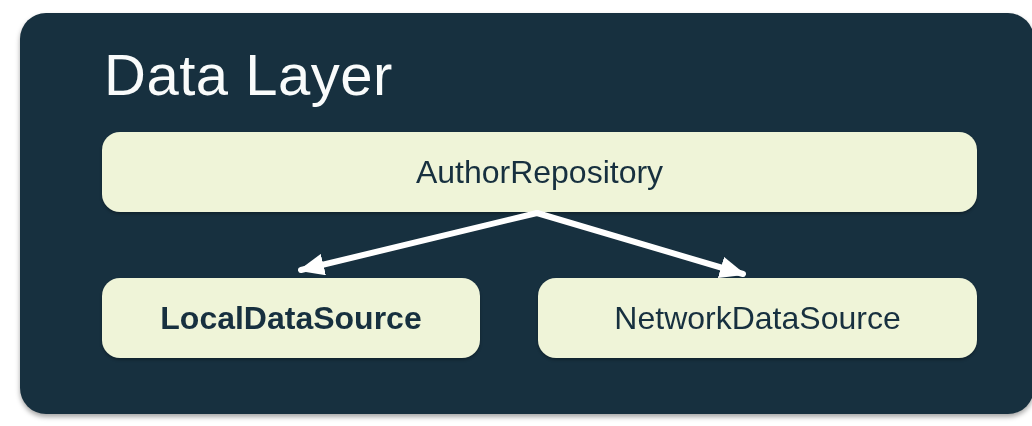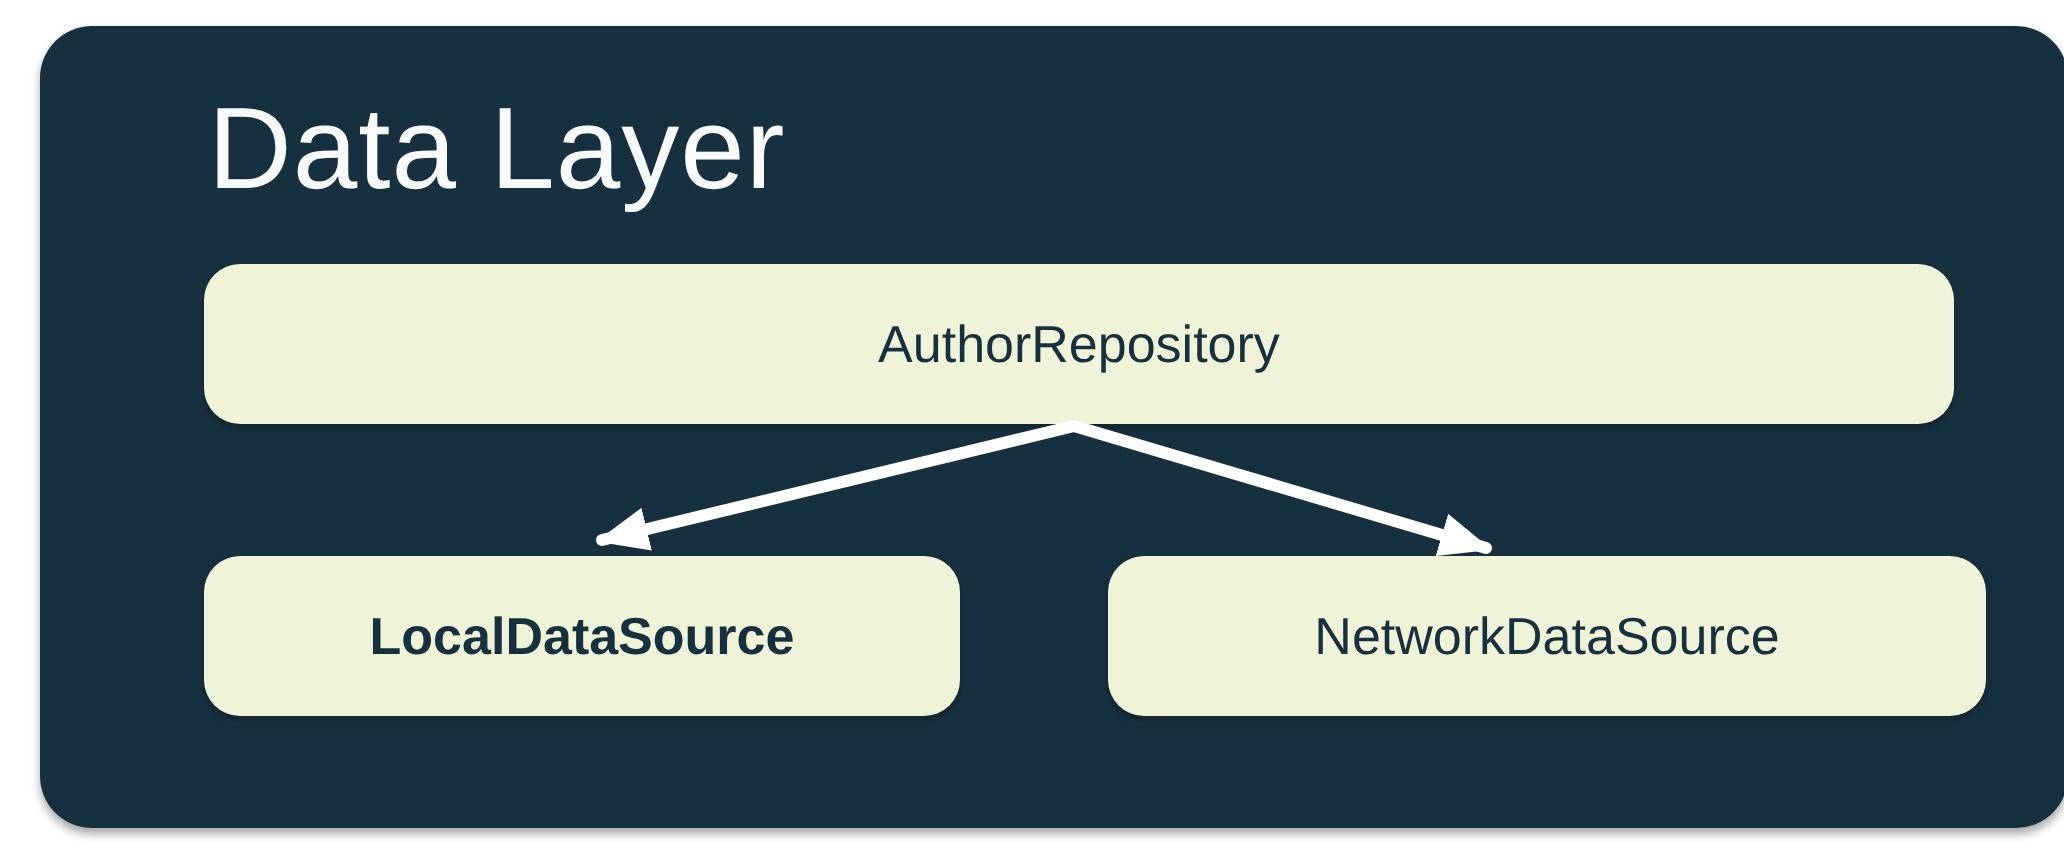--- a/index.html
+++ b/index.html
@@ -49,27 +49,27 @@
     height: 80px;
     background: var(--node-bg);
     border-radius: 18px;
     display: flex;
     align-items: center;
     justify-content: center;
     box-shadow: 0 2px 3px rgba(0,0,0,0.28);
     z-index: 1;
   }
   .node span {
-    font-size: 26px;
+    font-size: 32px;
     color: var(--node-text);
     white-space: nowrap;
   }
   .node-author-repository { left: 82px;  top: 119px; width: 875px; }
   .node-local-data-source { left: 82px;  top: 265px; width: 378px; font-weight: bold; }
-  .node-network-data-source { left: 518px; top: 265px; width: 439px; margin-left: 16px; }
+  .node-network-data-source { left: 518px; top: 265px; width: 439px; }
   .arrows-layer {
     position: absolute;
     left: 0; top: 0;
     width: 1014px;
     height: 401px;
     z-index: 2;
     pointer-events: none;
   }
   .arrow-line {
     stroke: var(--arrow);

